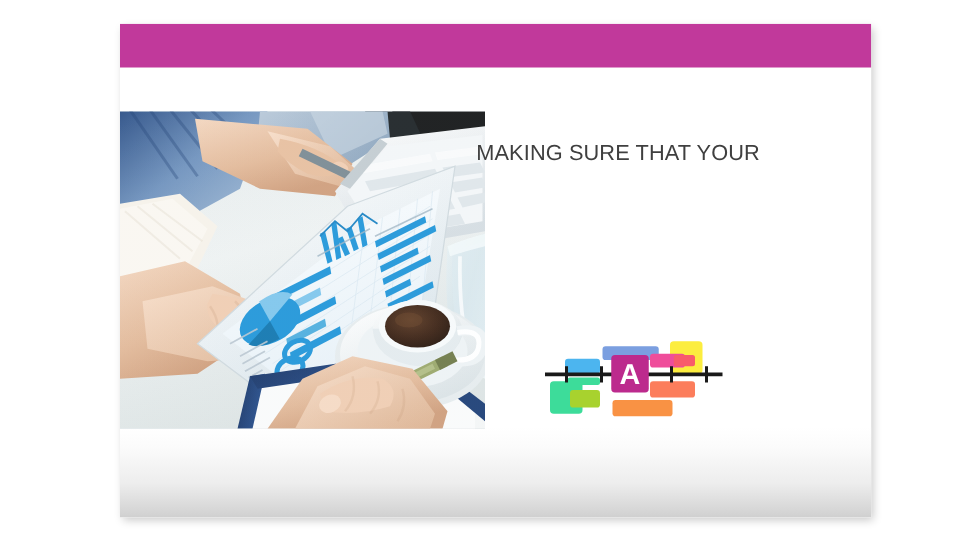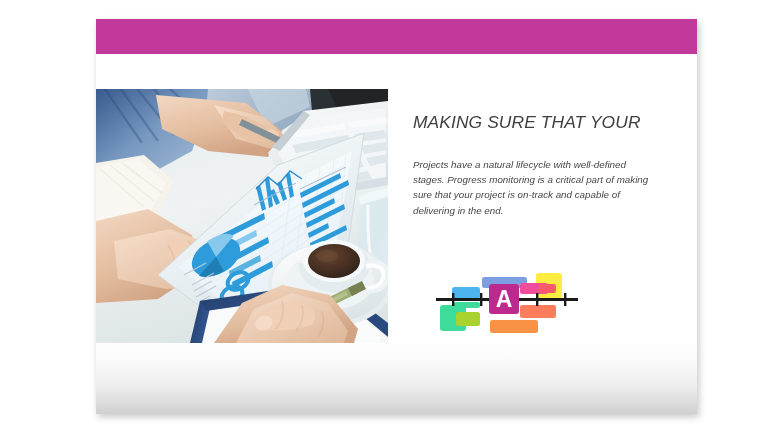--- a/index.html
+++ b/index.html
@@ -60,24 +60,23 @@
     width: 292px;
     height: 254px;
     overflow: hidden;
     background: #dfe7ec;
   }
   .photo svg { display: block; }
 
   
   .text-col {
     position: absolute;
-    left: 317px;
+    left: 285px;
     top: 92px;
     width: 252px;
-    font-style: italic;
   }
   .slide-heading {
     font-size: 17.4px;
     line-height: 1.33;
     color: #3f3f3f;
     font-weight: 400;
     letter-spacing: 0.1px;
     margin: 0;
   }
   .slide-body {
@@ -361,21 +360,20 @@
             <path d="M226 222 Q230 236 222 248"></path>
           </g>
         </g>
 
         <rect x="0" y="0" width="292" height="254" fill="url(#screenG)" opacity="0.06"></rect>
       </svg>
     </div>
 
     <div class="text-col">
       <div class="slide-heading"><span>MAKING SURE THAT YOUR</span><br></div>
-      <p class="slide-body">Projects have a natural lifecycle with well-defined stages. Progress monitoring is a critical part of making sure that your project is on-track and capable of delivering in the end.</p>
     </div>
 
     <div class="gantt">
       <svg width="146" height="80" viewBox="0 0 146 80" xmlns="http://www.w3.org/2000/svg">
 
         <rect x="48" y="12" width="45" height="11" rx="2.5" fill="#7b9fe0"></rect>
         <rect x="102" y="8" width="26" height="26" rx="3" fill="#fced3f"></rect>
         <rect x="18" y="22" width="28" height="12" rx="2.5" fill="#4cb5ef"></rect>
         <rect x="86" y="18" width="28" height="11" rx="2.5" fill="#ef4d9b"></rect>
         <rect x="105" y="19" width="17" height="9" rx="2" fill="#f85b6b"></rect>

